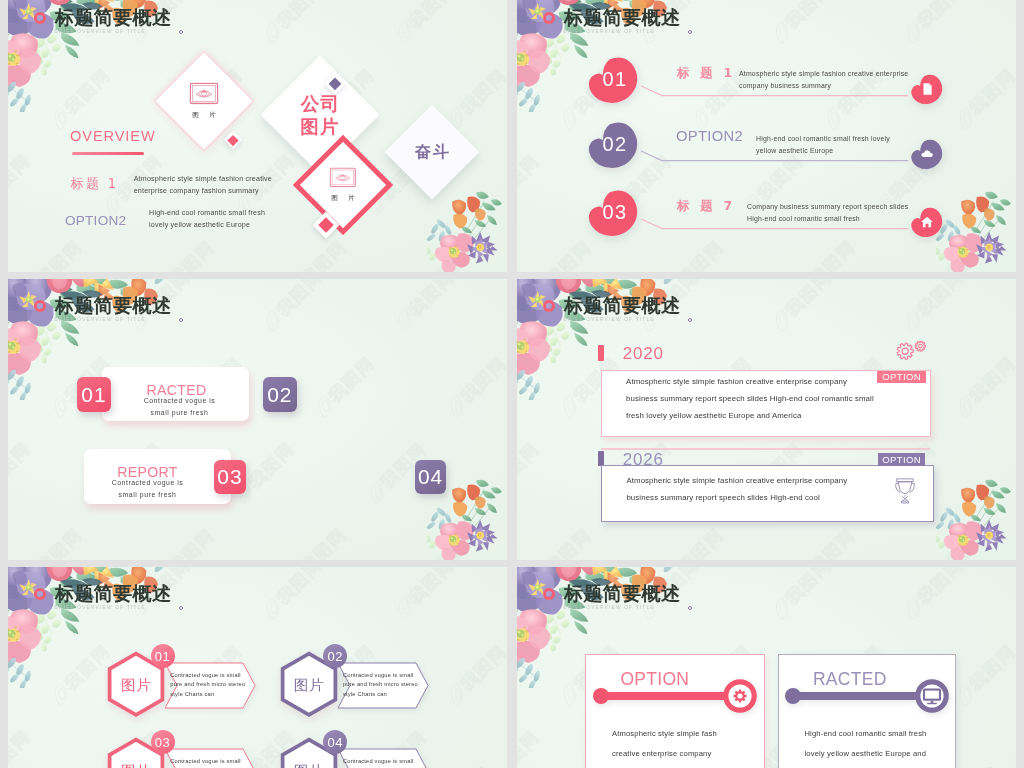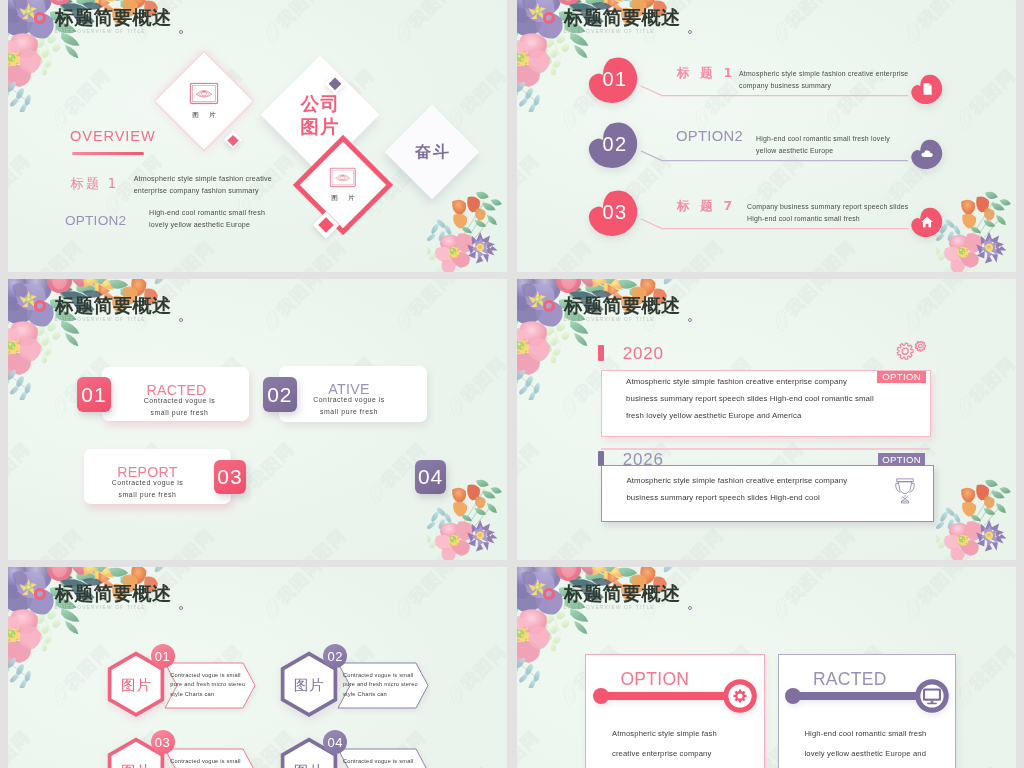--- a/index.html
+++ b/index.html
@@ -712,25 +712,20 @@
     <div class="body">
       <div class="s3-card s3-c1">
         <div class="s3-ttl pinkc">RACTED</div>
         <div class="s3-txt">Contracted vogue is
 small pure fresh</div>
       </div>
       <div class="s3-num s3-n1 pinkfill">
         <span>01</span>
         </div>
 
-      <div class="s3-card s3-c2">
-        <div class="s3-ttl purplec">ATIVE</div>
-        <div class="s3-txt">Contracted vogue is
-small pure fresh</div>
-      </div>
       <div class="s3-num s3-n2 purplefill">
         <span>02</span>
         </div>
 
       <div class="s3-card s3-c3">
         <div class="s3-ttl pinkc">REPORT</div>
         <div class="s3-txt">Contracted vogue is
 small pure fresh</div>
       </div>
       <div class="s3-num s3-n3 pinkfill">

